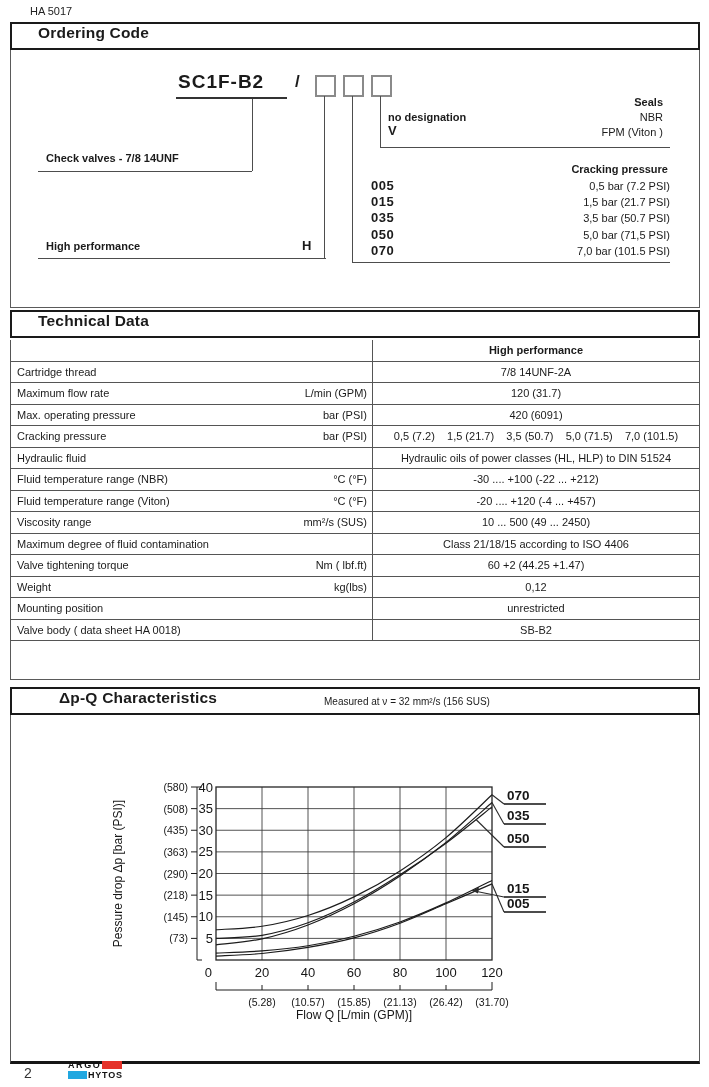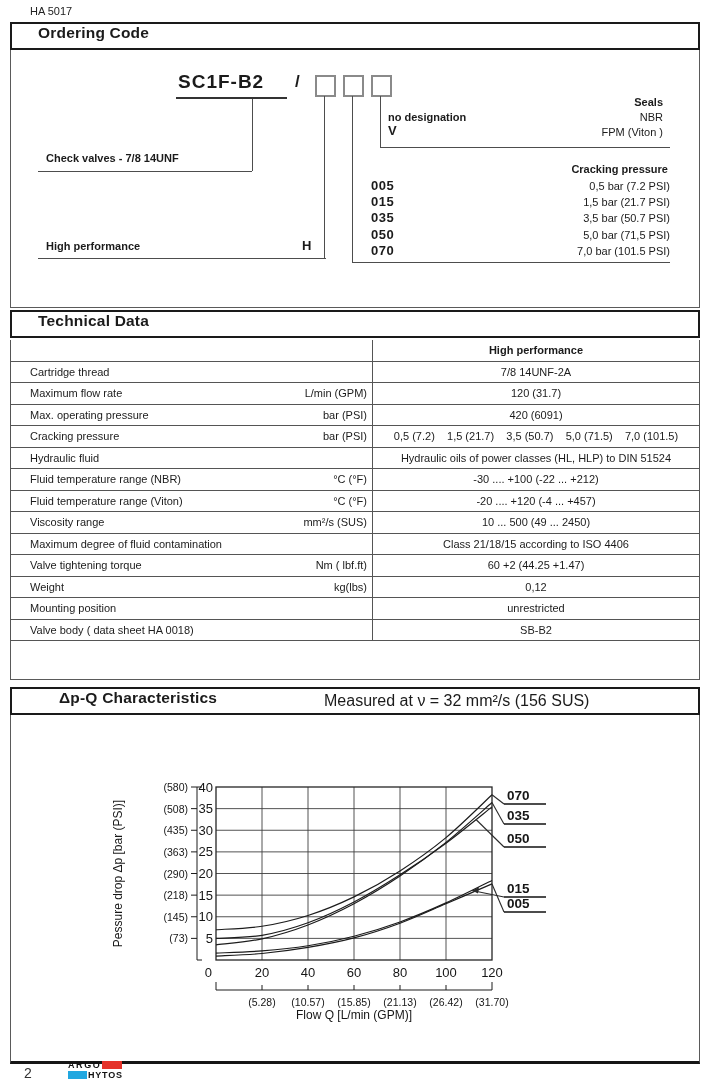--- a/index.html
+++ b/index.html
@@ -3,21 +3,21 @@
 <meta charset="utf-8">
 <style>
   html,body{margin:0;padding:0;background:#fff;}
   .page{position:relative;width:709px;height:1087px;background:#fff;overflow:hidden;
         font-family:"Liberation Sans","DejaVu Sans",sans-serif;color:#1b1b1b;}
   .abs{position:absolute;}
   .doc-code{position:absolute;left:30px;top:5px;font-size:11px;color:#222;}
   .sec-header{position:absolute;left:10px;width:690px;height:28px;border:2px solid #1a1a1a;
               background:#fff;box-sizing:border-box;display:flex;align-items:flex-start;}
   .sec-title{font-size:15.5px;font-weight:bold;padding-left:26px;letter-spacing:.2px;}
-  .sec-sub{position:absolute;left:312px;top:50%;transform:translateY(-50%);font-size:16px;font-weight:400;}
+  .sec-sub{position:absolute;left:312px;top:50%;transform:translateY(-50%);font-size:10px;font-weight:400;}
   .sec-body{position:absolute;left:10px;width:690px;border:1px solid #5a5a5a;border-top:none;
             box-sizing:border-box;background:#fff;}
   .hline{position:absolute;background:#4d4d4d;height:1px;}
   .vline{position:absolute;background:#4d4d4d;width:1px;}
   .b{font-weight:bold;}
   .base-code{position:absolute;left:178px;top:71px;font-size:19px;font-weight:bold;letter-spacing:1px;}
   .code-underline{position:absolute;left:176px;top:97px;width:111px;height:2px;background:#333;}
   .slash{position:absolute;left:295px;top:72px;font-size:17px;font-weight:bold;}
   .code-box{position:absolute;top:75px;width:21px;height:22px;border:2px solid #8a8a8a;box-sizing:border-box;background:#fff;}
   .lbl{position:absolute;font-size:11px;font-weight:bold;white-space:nowrap;}
@@ -25,21 +25,21 @@
   .crack-head{position:absolute;right:41px;top:163px;font-size:11px;font-weight:bold;}
   .crack-rows{position:absolute;left:371px;top:178px;width:299px;}
   .crack-row{position:relative;height:16.2px;}
   .crack-code{position:absolute;left:0;top:0;font-size:13px;font-weight:bold;letter-spacing:.5px;}
   .crack-val{position:absolute;right:0;top:2px;font-size:11px;white-space:nowrap;}
   table.tech{position:absolute;left:10px;top:340px;width:690px;border-collapse:collapse;box-sizing:border-box;
              font-size:11px;table-layout:fixed;}
   table.tech td{border:1px solid #555;height:20.5px;padding:0;vertical-align:middle;}
   table.tech tr:first-child td{border-top:none;}
   td.t-left{width:361px;}
-  .t-name{float:left;padding-left:6px;margin-left:13px;}
+  .t-name{float:left;padding-left:6px;}
   .t-unit{float:right;padding-right:5px;}
   td.t-val{text-align:center;white-space:pre;}
   svg text{font-family:"Liberation Sans","DejaVu Sans",sans-serif;fill:#161616;}
   .footer-page{position:absolute;left:24px;top:1065px;font-size:14px;color:#333;}
   .logo{position:absolute;left:68px;top:1061px;width:62px;font-size:0;line-height:0;}
   .logo-row{height:9px;margin-bottom:1px;white-space:nowrap;}
   .logo-txt{display:inline-block;font-size:9px;font-weight:bold;letter-spacing:1.6px;line-height:9px;vertical-align:top;color:#111;}
   .logo-red{display:inline-block;width:20px;height:8px;vertical-align:top;margin-left:1px;}
   .logo-blue{display:inline-block;width:19px;height:8px;vertical-align:top;margin-right:1px;}
 </style>

